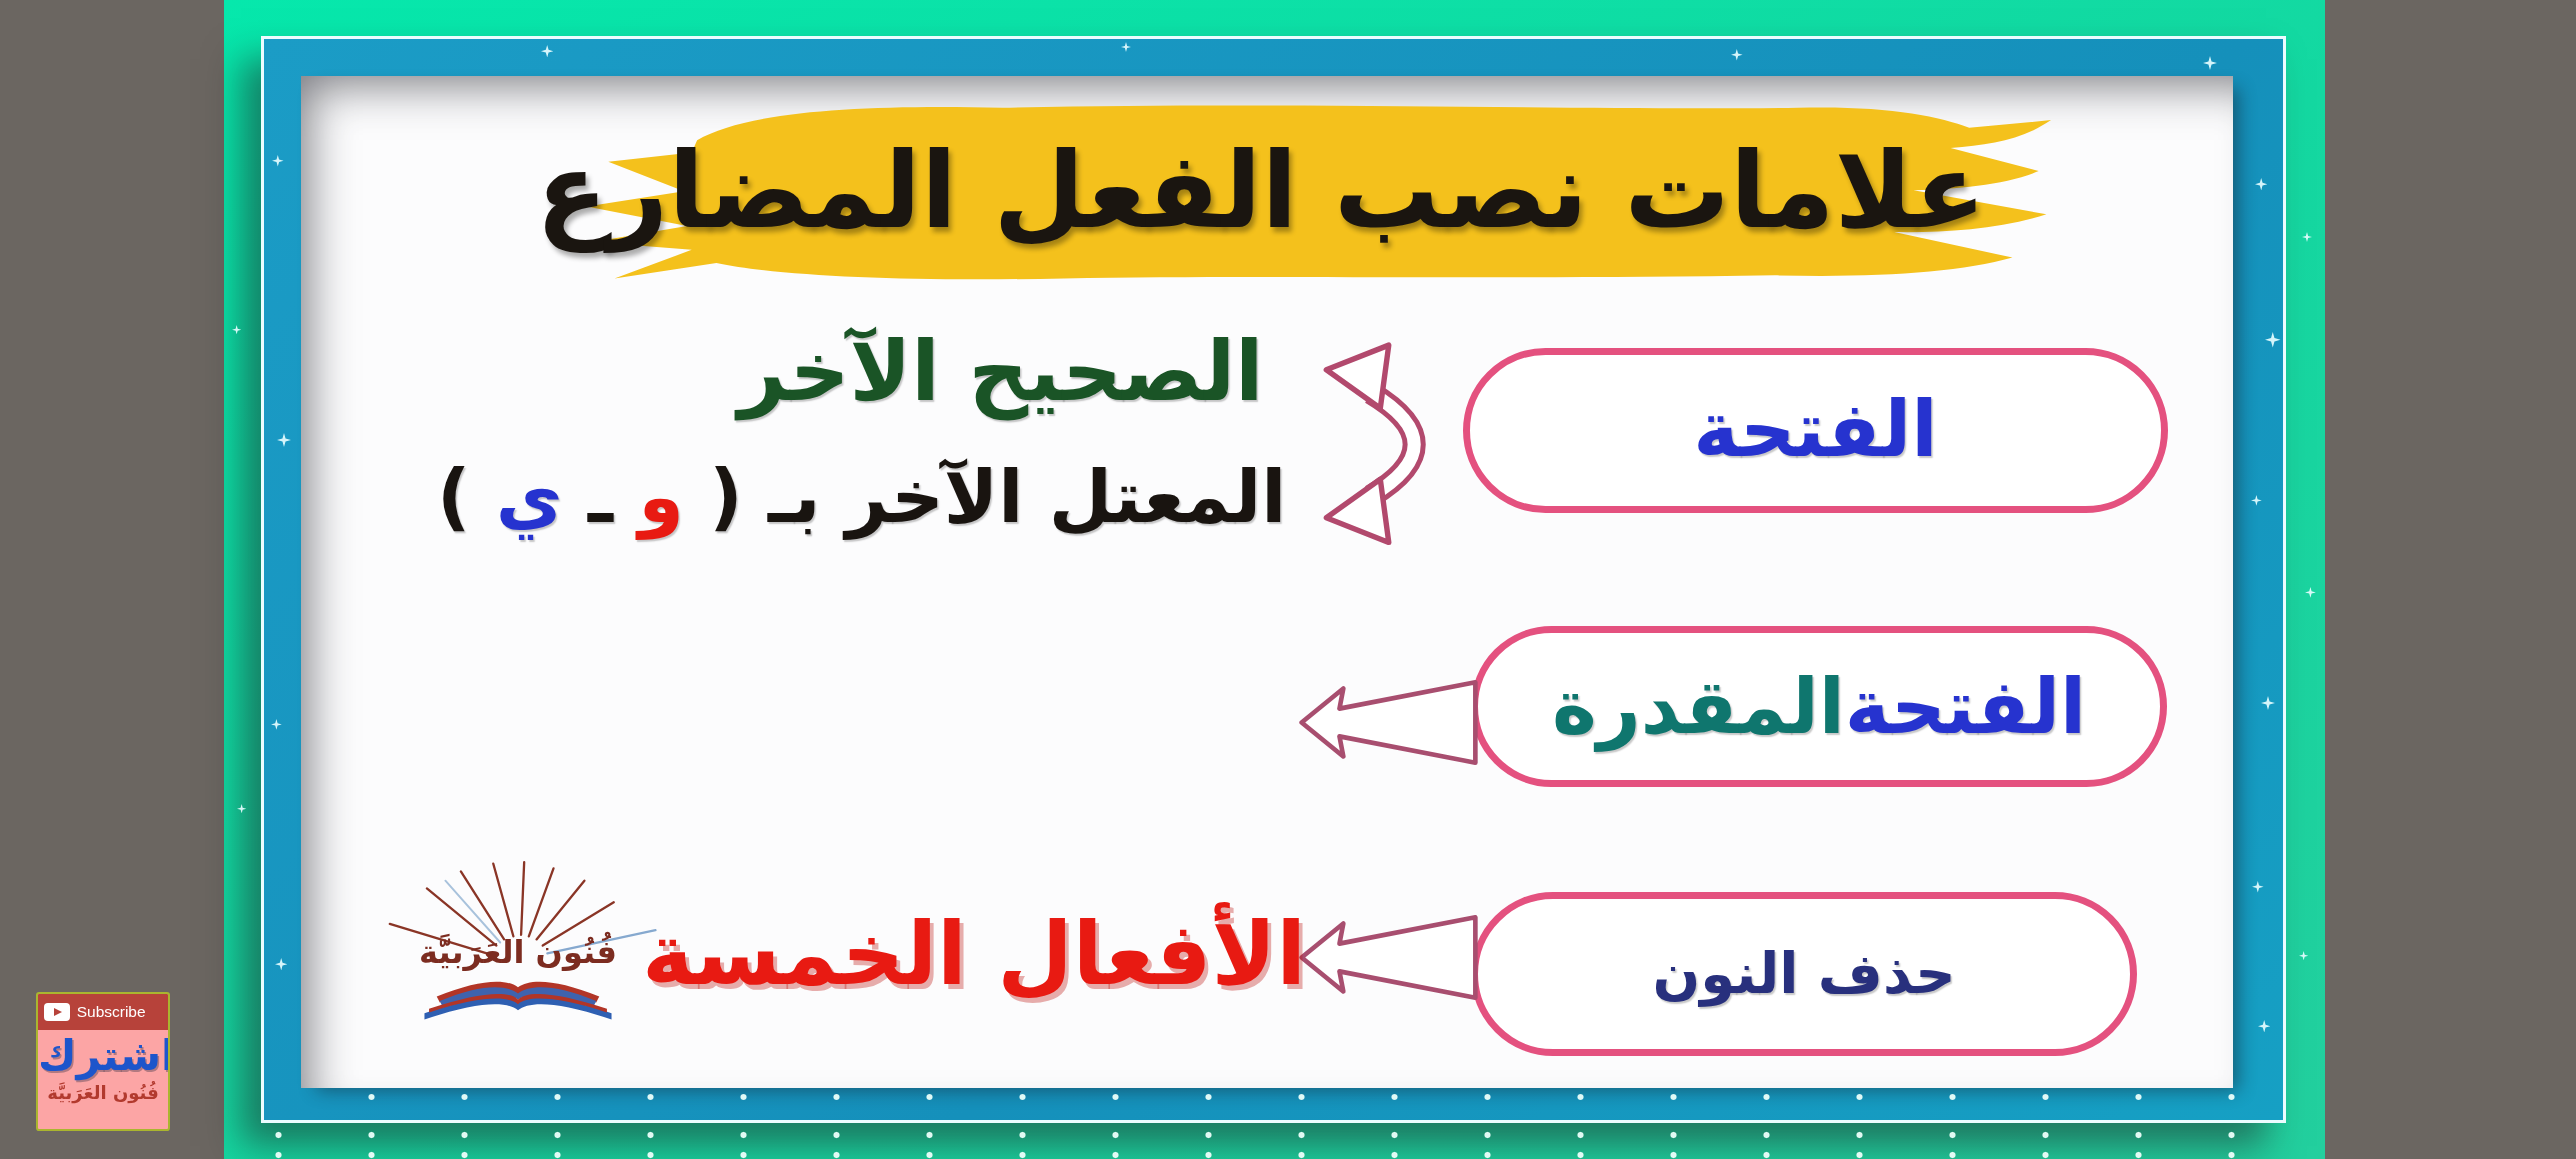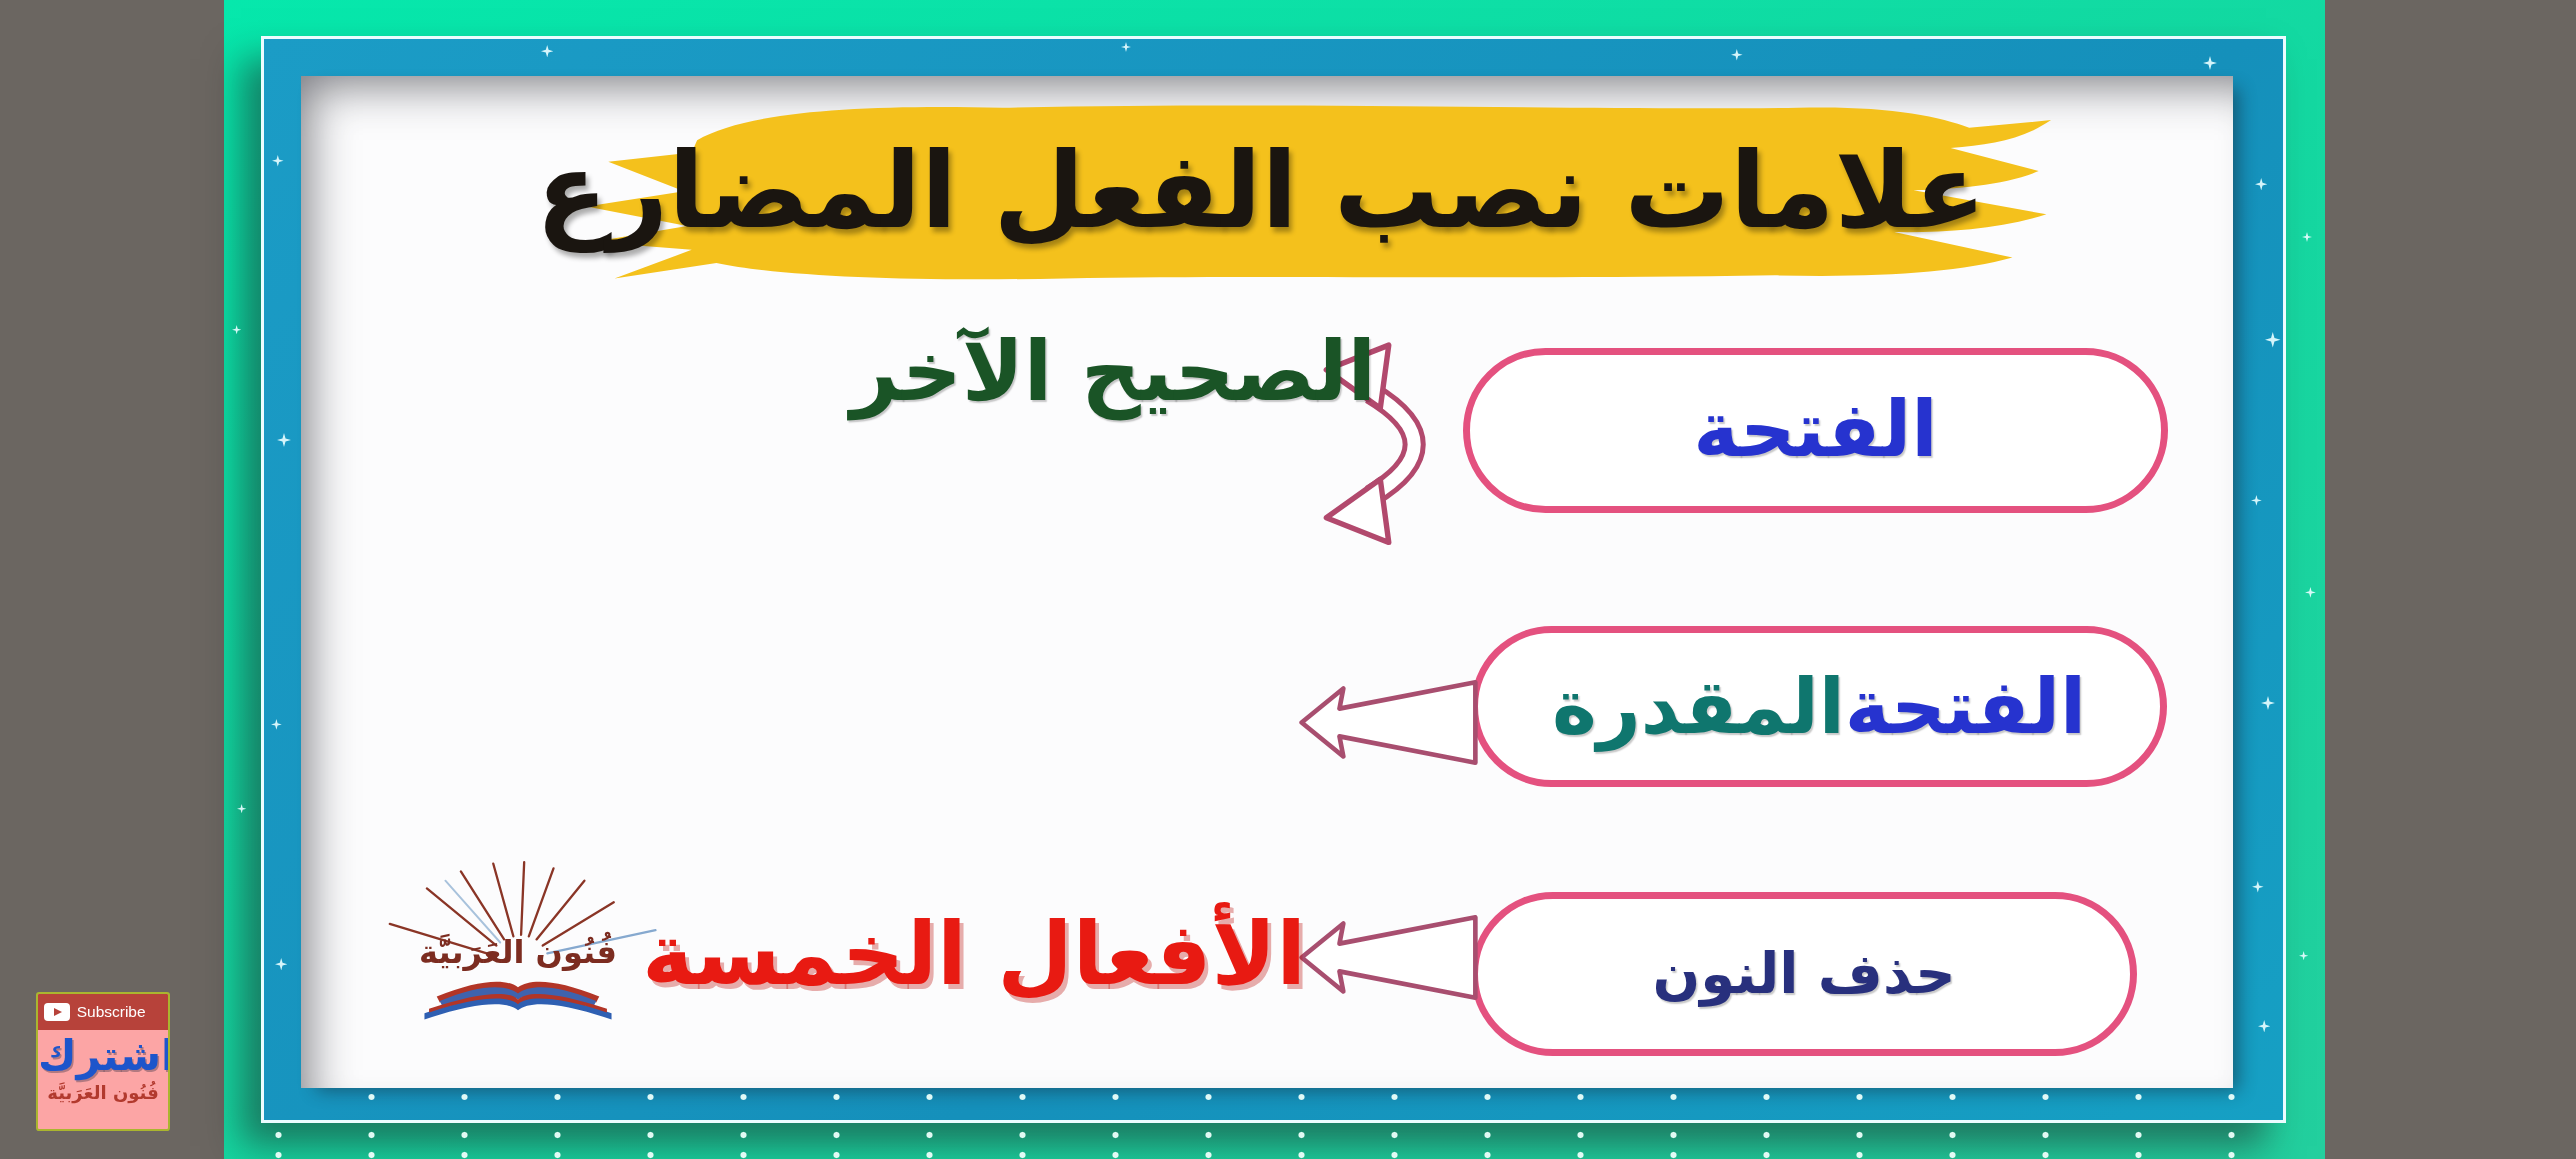--- a/index.html
+++ b/index.html
@@ -18,21 +18,21 @@
   .dotgrid{position:absolute;
       background-image:radial-gradient(circle,rgba(235,255,250,.95) 2.5px,transparent 3.6px);
       background-size:93px 23px}
   .title{position:absolute;left:757px;top:130px;width:1229px;text-align:right;font-size:105px;
          font-weight:bold;color:#1a1510;direction:rtl;white-space:nowrap;
          text-shadow:3.1px 4.6px 5.4px rgba(0,0,0,.32)}
   .oval{position:absolute;border:7.7px solid #e4517f;border-radius:772px;background:#fff;
         display:flex;align-items:center;justify-content:center;direction:rtl;white-space:nowrap;
         font-weight:bold;line-height:1.25}
   .oval .seg,.branch .seg{text-shadow:1.5px 2.3px 1.5px rgba(0,0,0,.22)}
-  .branch{position:absolute;direction:rtl;white-space:nowrap;text-align:right;font-weight:bold;line-height:1.3}
+  .branch{position:absolute;direction:rtl;white-space:nowrap;text-align:left;font-weight:bold;line-height:1.3}
   .t-blue{color:#2633cf}.t-red{color:#e81a12}.t-green{color:#0f766e}
   .t-navy{color:#28307d}.t-dgreen{color:#1a5426}.t-black{color:#191410}
   .shr .seg{text-shadow:3.9px 4.6px 0 rgba(190,24,16,.35)}
   .logo{position:absolute;left:362px;top:859px;width:312px;height:176px}
   .logo-word{position:absolute;left:0;top:74px;width:100%;text-align:center;font-size:32px;
              font-weight:bold;color:#7c2c20;direction:rtl}
   .badge{position:absolute;left:36px;top:992px;width:134px;height:139px;background:#fca5a5;
          border:2.3px solid #aab52f;border-radius:3.1px;overflow:hidden;cursor:pointer}
   .badge-bar{height:36px;background:#b7423a;display:flex;align-items:center;padding:0 6.2px;gap:7px}
   .play{width:25.5px;height:18px;background:#fff;border-radius:3.9px;display:flex;align-items:center;justify-content:center;flex:none}
@@ -94,20 +94,23 @@
     <path d="M 74,80 Q 186,147 74,214" fill="none" stroke="#b2496d" stroke-width="30"></path>
     <path d="M 74,80 Q 186,147 74,214" fill="none" stroke="#ffffff" stroke-width="17"></path>
     <path d="M 16,50 L 97,18 L 86,100 Z" fill="#fff" stroke="#b2496d" stroke-width="7" stroke-linejoin="round"></path>
     <path d="M 16,242 L 86,192 L 97,274 Z" fill="#fff" stroke="#b2496d" stroke-width="7" stroke-linejoin="round"></path>
   </svg>
 
   <div class="branch t-dgreen" style="left:738px;top:318px;width:638px;font-size:83px">
     <span class="seg">الصحيح الآخر</span>
   </div>
 
+  <div class="branch" style="left:437px;top:450px;width:951px;font-size:73px">
+    <span class="seg t-black">المعتل الآخر بـ ( </span><span class="seg t-red">و</span><span class="seg t-black"> ـ </span><span class="seg t-blue">ي</span><span class="seg t-black"> )</span>
+  </div>
 
   <div class="oval" style="left:1471px;top:626px;width:696px;height:161px;font-size:76px">
     <span class="seg t-blue">الفتحة</span>
       <span class="seg t-green"> المقدرة</span>
   </div>
 
   <svg style="left:1297px;top:679px" width="183" height="87" viewBox="0 0 237 112">
     <path d="M 6,56 L 60,12 L 55,38 L 231,4 L 231,108 L 55,74 L 60,100 Z" fill="#fff" stroke="#a84e6f" stroke-width="6" stroke-linejoin="round"></path>
   </svg>
 

